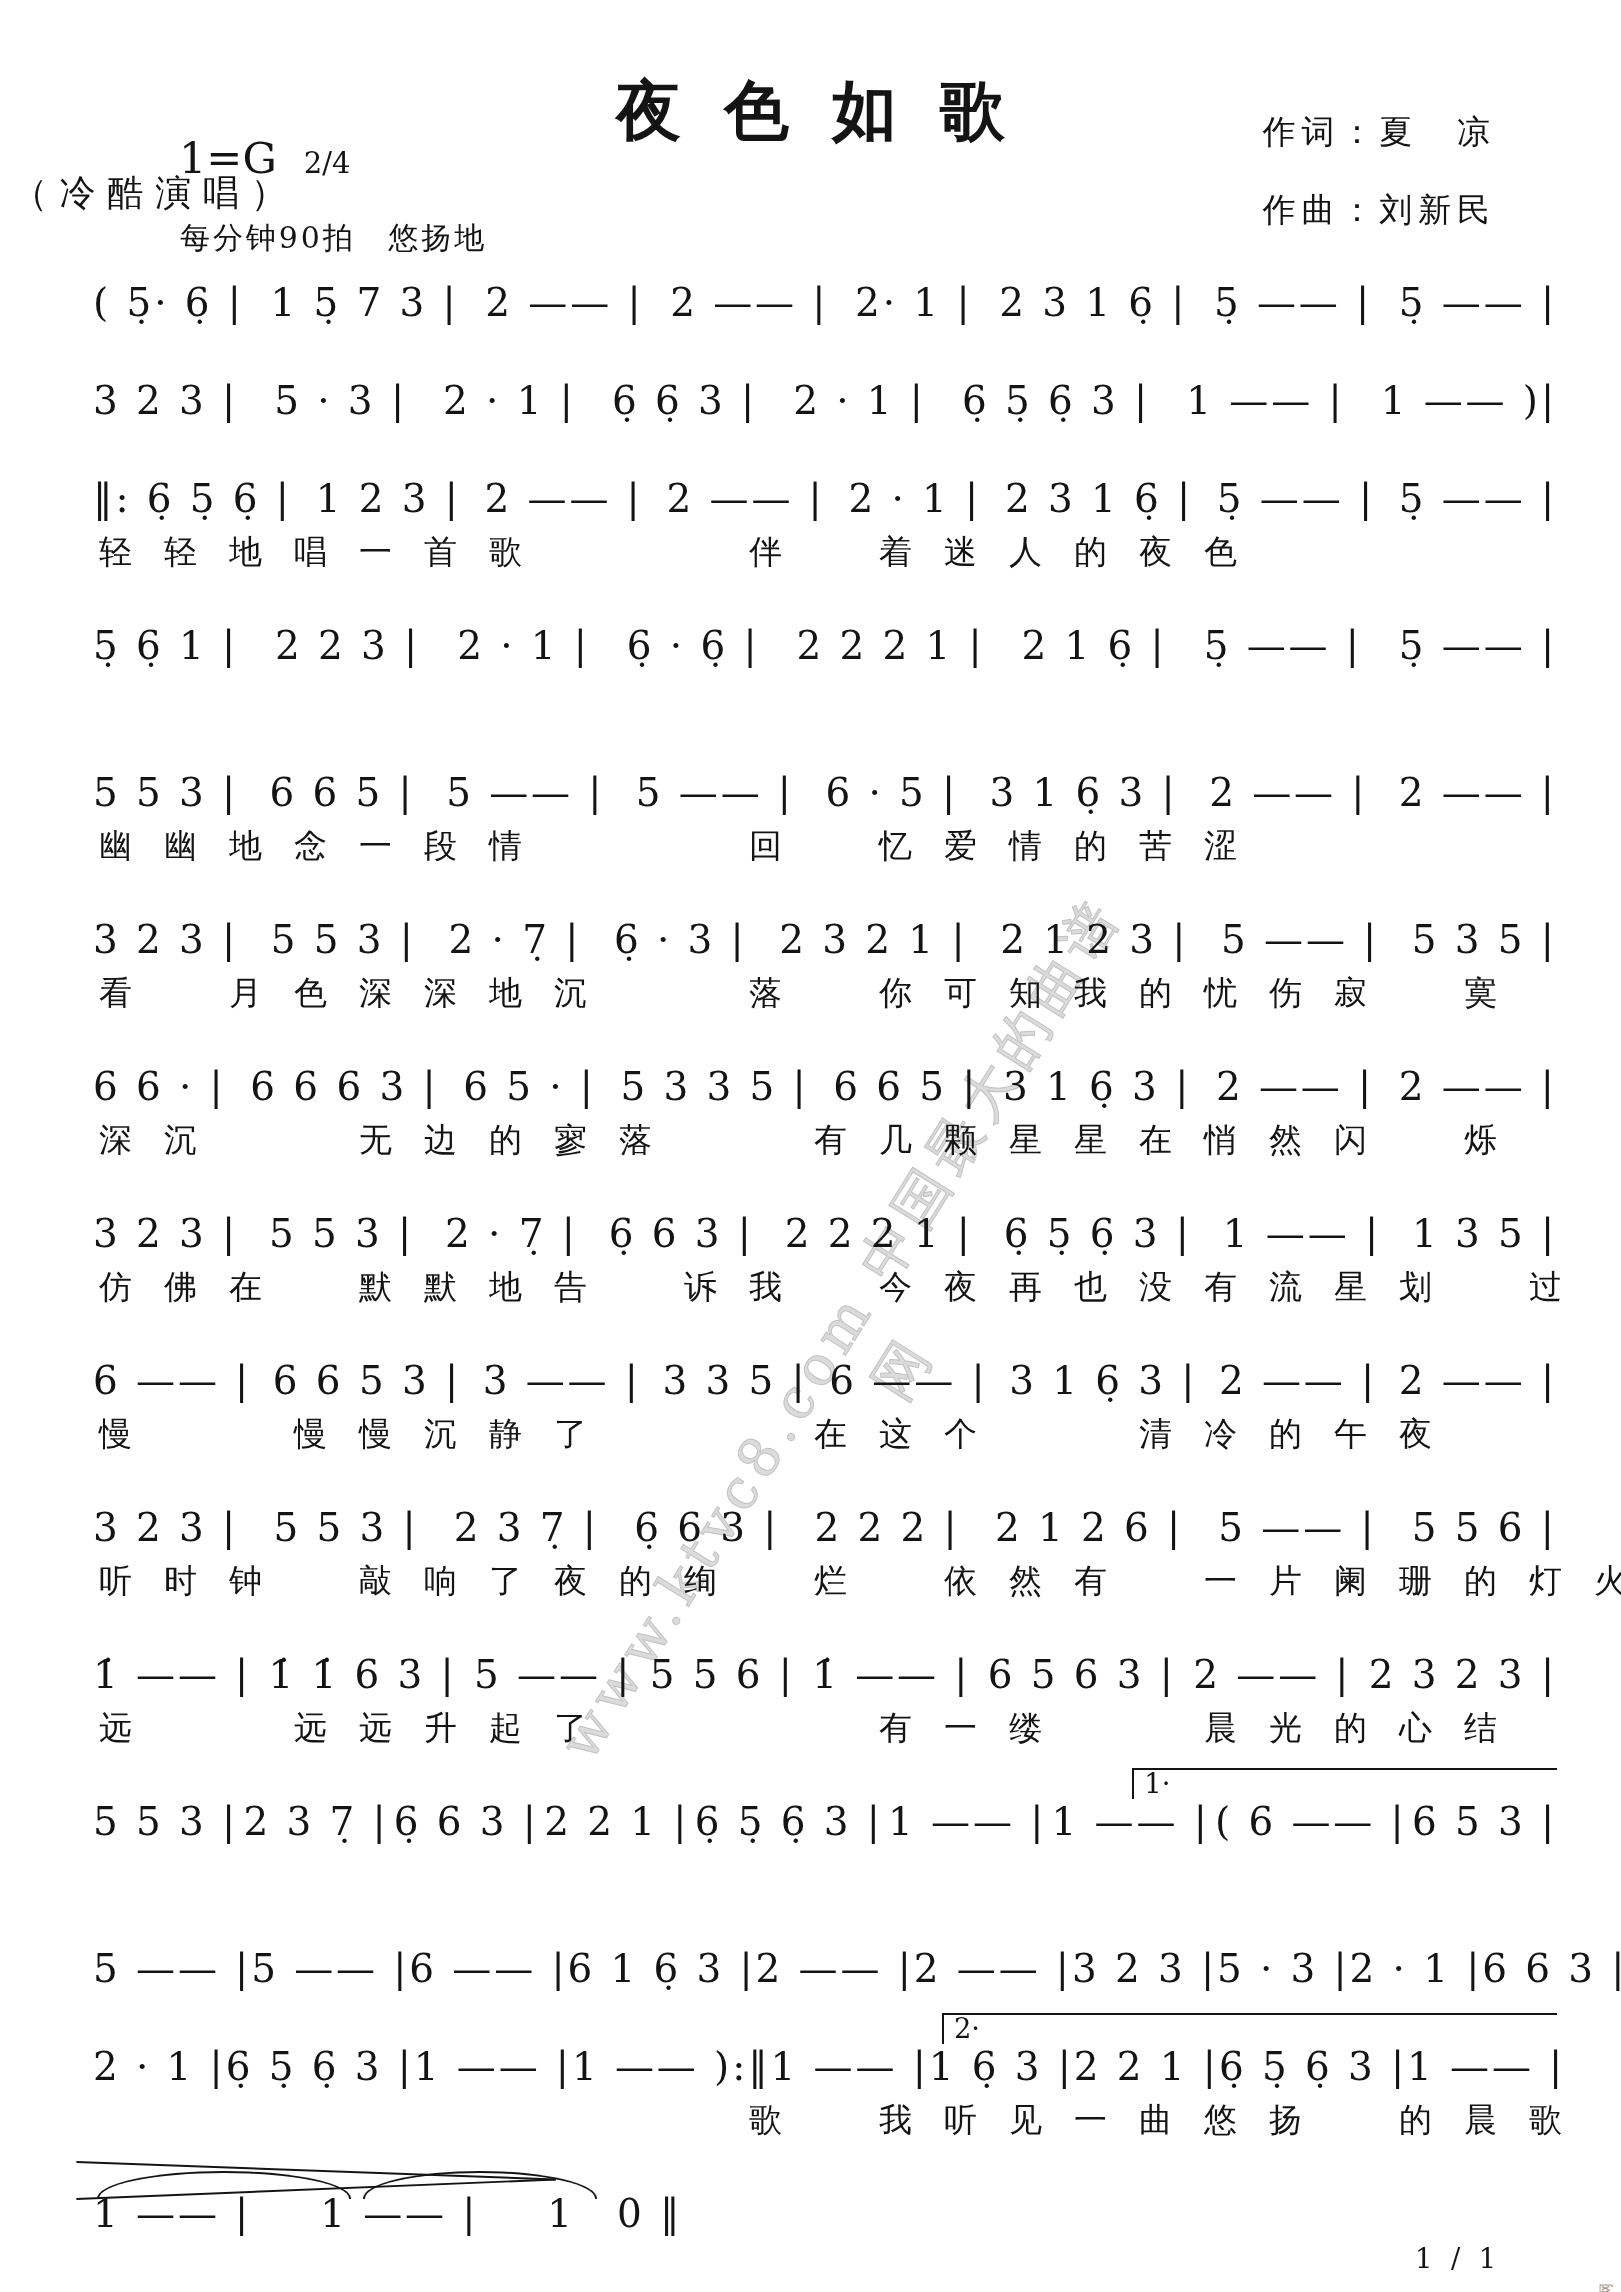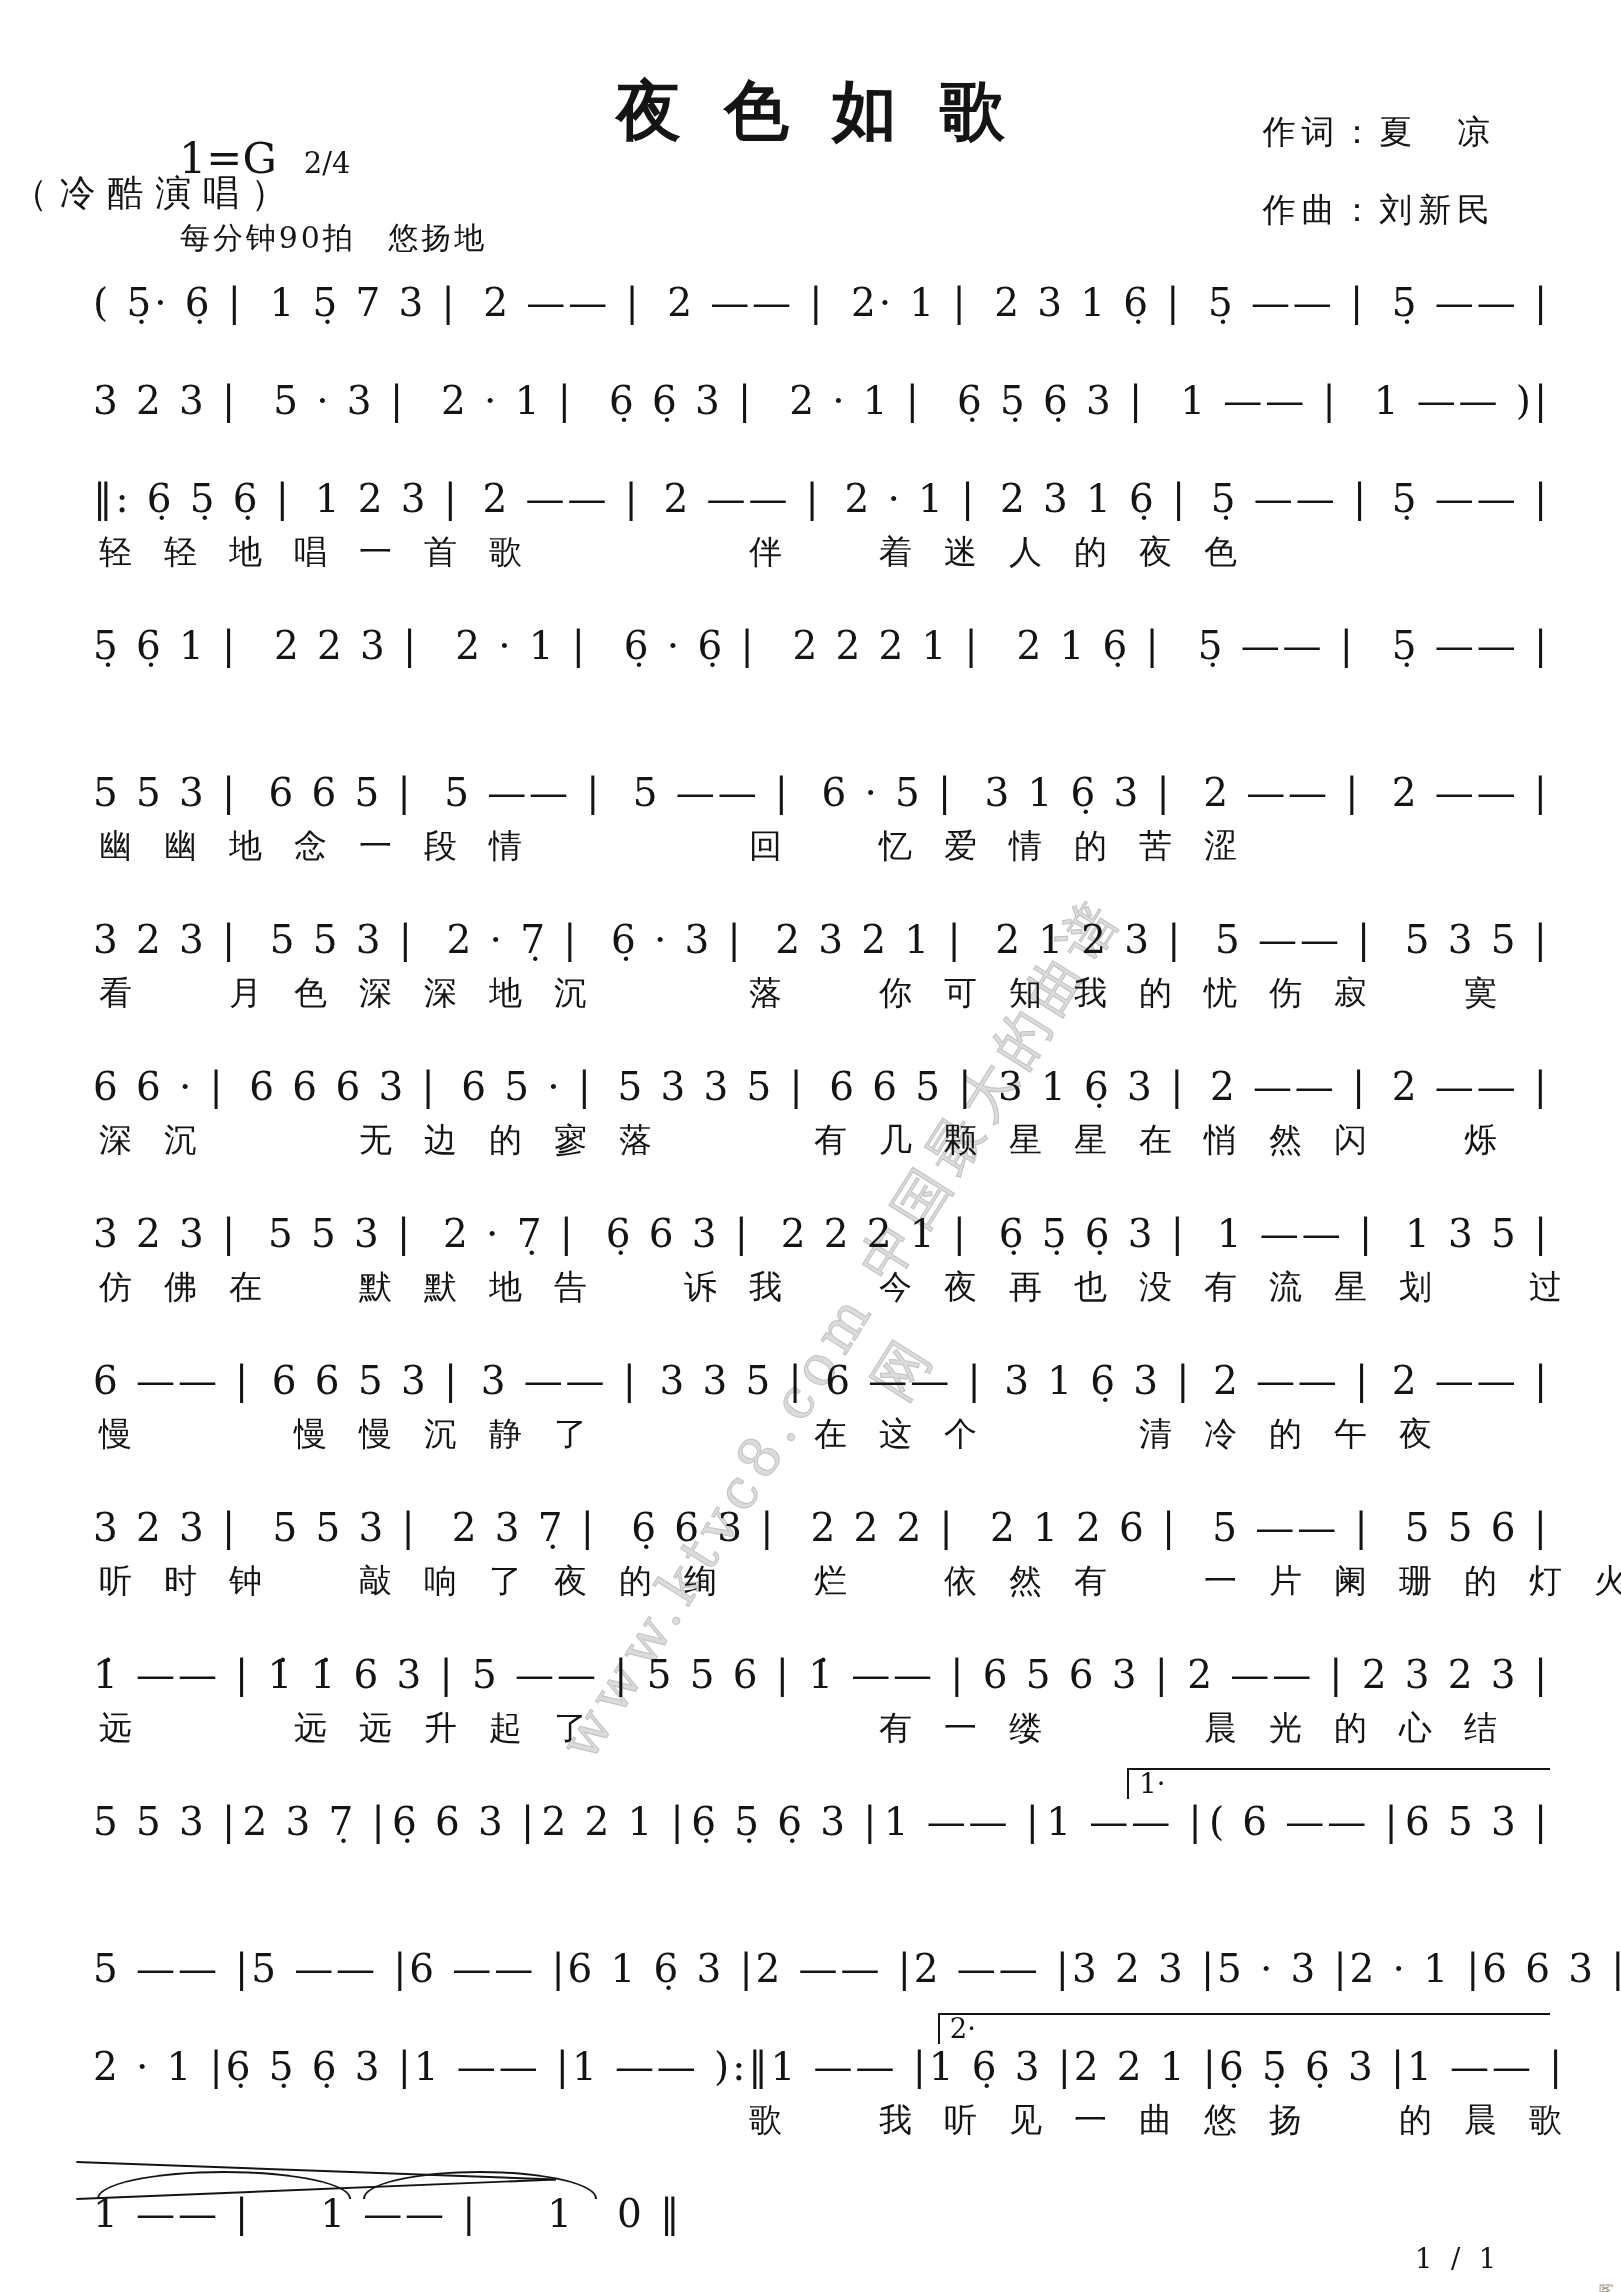--- a/index.html
+++ b/index.html
@@ -17,21 +17,21 @@
   .subtitle{
     position:absolute; left:0; top:169px; width:100%;
     text-align:left; font-size:36px; letter-spacing:11.8px; text-indent:11.8px;
   }
   .keytime{ position:absolute; left:179px; top:133px; font-size:43px; }
   .keytime .time{ font-size:29px; margin-left:27px; }
   .tempo{ position:absolute; left:180px; top:218px; font-size:30px; letter-spacing:2.9px; }
   .credits{ position:absolute; right:125px; top:110px; font-size:33px; text-align:left; }
   .credits div{ margin-bottom:33px; letter-spacing:5.9px; }
   
-  .systems{ position:absolute; left:93px; right:71px; top:282px; }
+  .systems{ position:absolute; left:93px; right:64px; top:282px; }
   .system{ position:relative; }
   .system.with-lyrics{ height:147px; }
   .system.no-lyrics{ height:98px; }
   .bars{
     display:flex; justify-content:space-between; align-items:flex-end;
     font-size:39px; line-height:1.1; white-space:pre; letter-spacing:2.9px;
   }
   .system.short .bars{ justify-content:flex-start; gap:69px; width:588px; }
   .bars span{ white-space:pre; }
   .lyrics{

